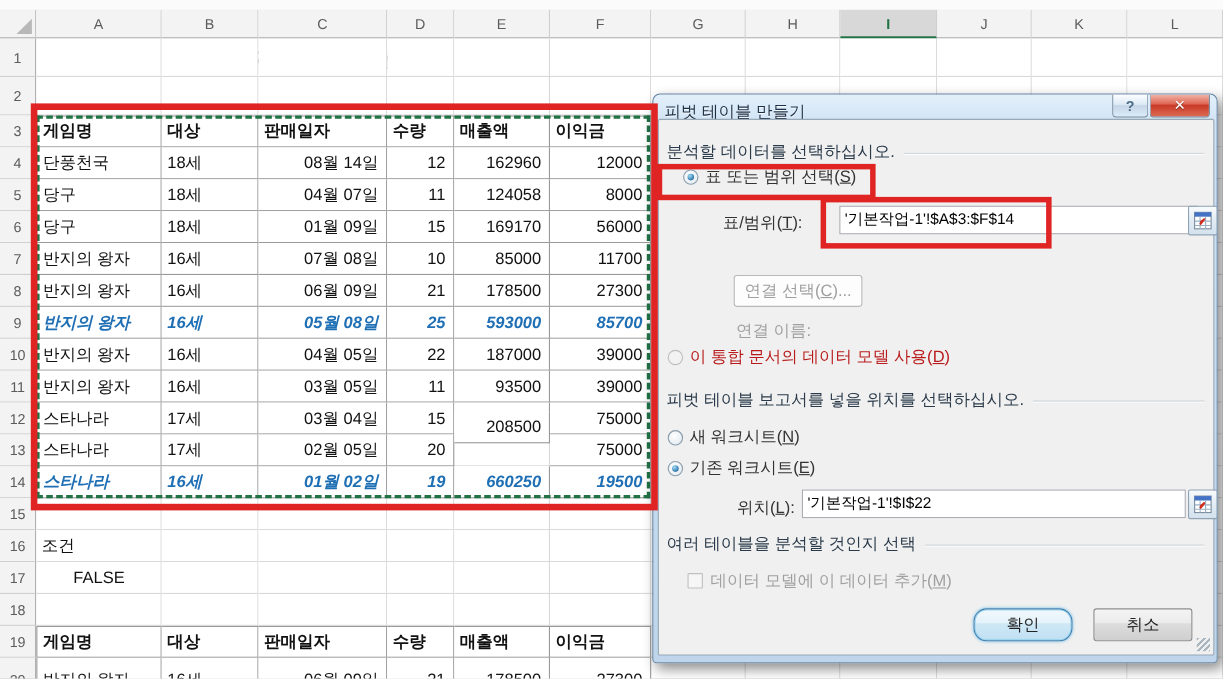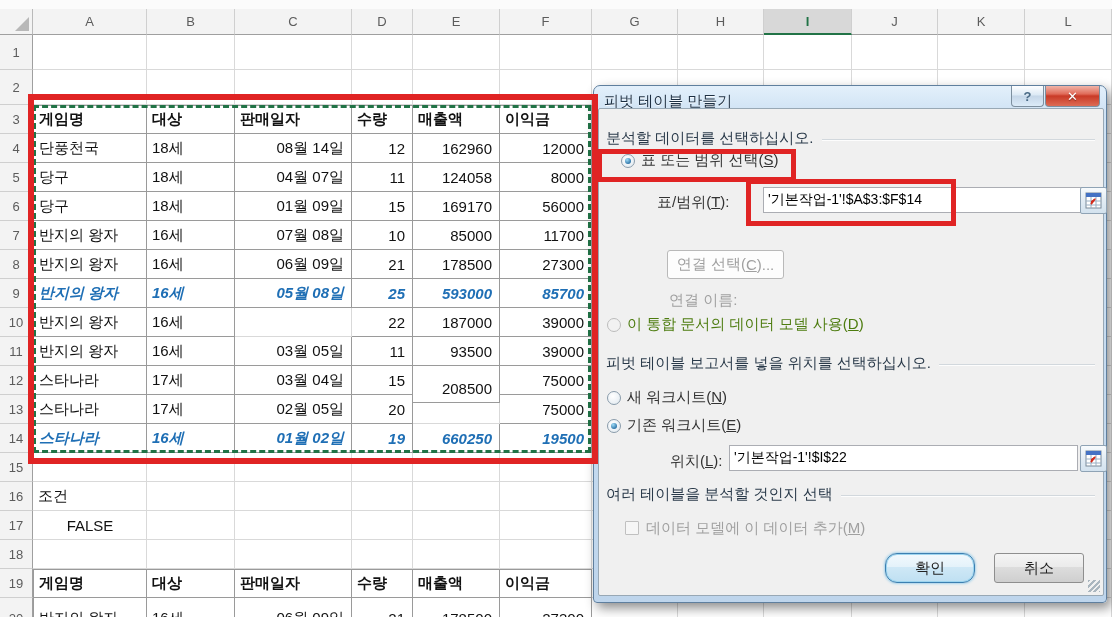--- a/index.html
+++ b/index.html
@@ -38,21 +38,21 @@
        box-shadow:4px 5px 12px rgba(0,0,0,.45);box-sizing:border-box;}
   .dlg-title{position:absolute;left:10px;top:6px;font-size:15px;color:#1d2f42;text-shadow:0 1px 0 rgba(255,255,255,.8);}
   .capbtn{position:absolute;top:0;height:21px;border:1px solid #7d8f9f;border-top:none;border-radius:0 0 4px 4px;
           display:flex;align-items:center;justify-content:center;box-sizing:border-box;cursor:default;}
   #helpbtn{left:417px;width:33px;background:linear-gradient(#fdfeff,#dce9f5 45%,#c5d6e8 50%,#dcebf8);color:#4a6a85;font-weight:bold;font-size:13px;}
   #closebtn{left:451px;width:55px;background:linear-gradient(#f0b4a8,#e06b59 40%,#c93a27 50%,#dd6c55);color:#fff;font-weight:bold;font-size:13px;text-shadow:0 1px 1px rgba(0,0,0,.4);}
   .dlg-body{position:absolute;left:4px;top:22px;width:506px;height:488px;background:#f0f0f0;border:1px solid #98a8b5;border-radius:2px;box-sizing:border-box;}
   .sec{position:absolute;left:7px;right:8px;display:flex;align-items:center;font-size:15px;color:#2a3a4a;}
   .sec .line{flex:1;border-top:1px solid #d2d8dd;box-shadow:0 1px 0 #fdfdfd;margin-left:8px;margin-top:2px;}
   .ritem{position:absolute;display:flex;align-items:center;font-size:15px;color:#333;}
-  .ritem.dis{color:#4d7c0f;}
+  .ritem.dis{color:#b91c1c;}
   .radio{width:14px;height:14px;border-radius:50%;border:1px solid #8a9cab;background:radial-gradient(circle at 40% 35%,#ffffff,#dfe8ef);box-sizing:border-box;position:relative;margin-right:6px;flex:0 0 auto;}
   .radio.checked:after{content:'';position:absolute;left:3px;top:3px;width:6px;height:6px;border-radius:50%;
         background:radial-gradient(circle at 35% 30%,#9fdcf8,#2b71a5 75%);}
   .radio.dis{border-color:#bcbcbc;background:#f2f2f2;}
   .flabel{position:absolute;font-size:15px;color:#333;}
   .flabel.dis{color:#a0a0a0;}
   .tbox{position:absolute;height:26px;background:#fff;border:1px solid #abadb3;box-sizing:border-box;font-size:14px;color:#000;
         display:flex;align-items:center;padding-left:4px;white-space:nowrap;overflow:hidden;}
   .pickbtn{position:absolute;width:27px;height:27px;border:1px solid #8fa3b5;border-radius:2px;box-sizing:border-box;
         background:linear-gradient(#f8fbfd,#e2ecf4 50%,#d3e2ee);display:flex;align-items:center;justify-content:center;}
@@ -385,20 +385,21 @@
       <div class="tcell ar" style="left: 413px; top: 250px; width: 87px; height: 29px;">178500</div>
       <div class="tcell ar" style="left: 500px; top: 250px; width: 92px; height: 29px;">27300</div>
       <div class="tcell al first em" style="left: 33px; top: 279px; width: 114px; height: 29px;">반지의 왕자</div>
       <div class="tcell al em" style="left: 147px; top: 279px; width: 88px; height: 29px;">16세</div>
       <div class="tcell ar em" style="left: 235px; top: 279px; width: 117px; height: 29px;">05월 08일</div>
       <div class="tcell ar em" style="left: 352px; top: 279px; width: 61px; height: 29px; text-align: right;">25</div>
       <div class="tcell ar em" style="left: 413px; top: 279px; width: 87px; height: 29px;">593000</div>
       <div class="tcell ar em" style="left: 500px; top: 279px; width: 92px; height: 29px;">85700</div>
       <div class="tcell al first" style="left: 33px; top: 308px; width: 114px; height: 29px;">반지의 왕자</div>
       <div class="tcell al" style="left: 147px; top: 308px; width: 88px; height: 29px;">16세</div>
+      <div class="tcell ar" style="left: 235px; top: 308px; width: 117px; height: 29px;">04월 05일</div>
       <div class="tcell ar" style="left: 352px; top: 308px; width: 61px; height: 29px;">22</div>
       <div class="tcell ar" style="left: 413px; top: 308px; width: 87px; height: 29px;">187000</div>
       <div class="tcell ar" style="left: 500px; top: 308px; width: 92px; height: 29px;">39000</div>
       <div class="tcell al first" style="left: 33px; top: 337px; width: 114px; height: 29px;">반지의 왕자</div>
       <div class="tcell al" style="left: 147px; top: 337px; width: 88px; height: 29px;">16세</div>
       <div class="tcell ar" style="left: 235px; top: 337px; width: 117px; height: 29px;">03월 05일</div>
       <div class="tcell ar" style="left: 352px; top: 337px; width: 61px; height: 29px;">11</div>
       <div class="tcell ar" style="left: 413px; top: 337px; width: 87px; height: 29px;">93500</div>
       <div class="tcell ar" style="left: 500px; top: 337px; width: 92px; height: 29px;">39000</div>
       <div class="tcell al first" style="left: 33px; top: 366px; width: 114px; height: 29px;">스타나라</div>

